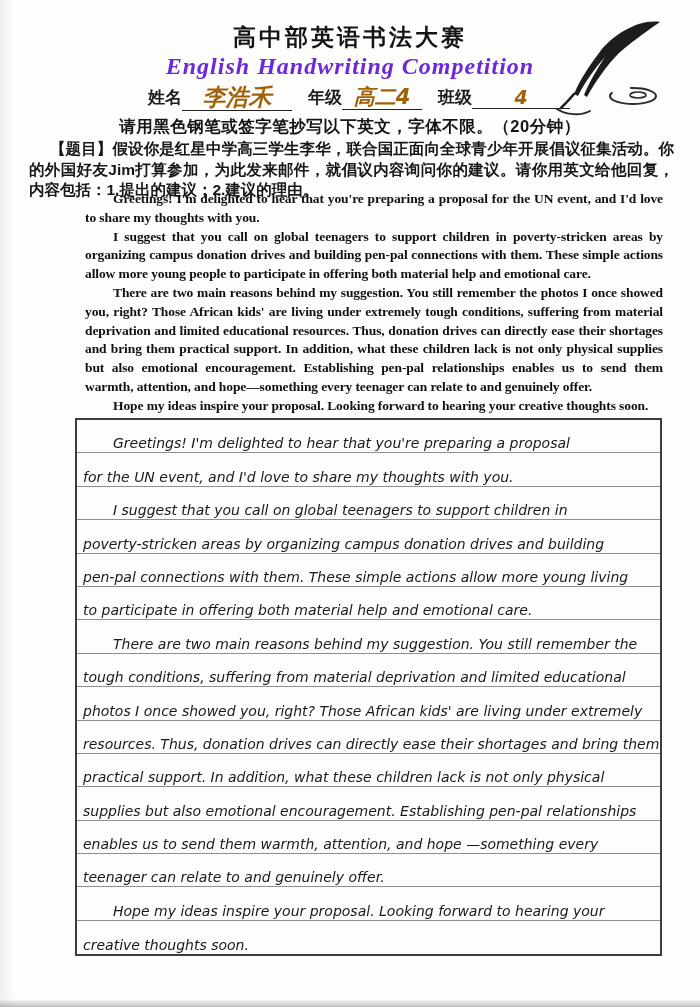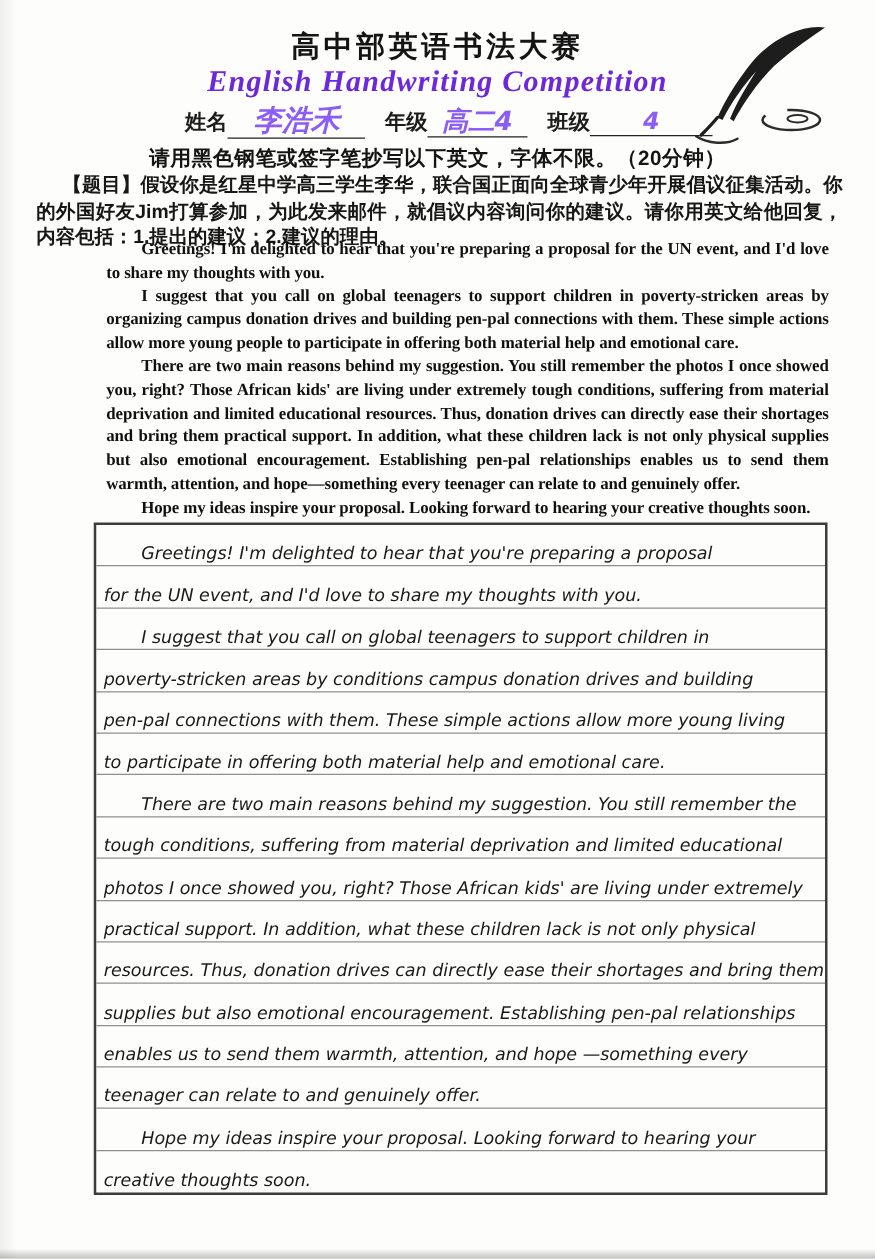--- a/index.html
+++ b/index.html
@@ -19,21 +19,21 @@
     font-family:"Liberation Serif",serif;font-style:italic;font-weight:bold;
     font-size:24px;letter-spacing:1px;color:#6d28d9;margin:0;}
 
   .quill{position:absolute;top:16px;right:28px;width:118px;height:100px;}
 
   .fields{position:absolute;top:86px;left:148px;display:flex;align-items:flex-end;
     font-size:17px;font-weight:600;white-space:nowrap;}
   .field{display:flex;align-items:center;margin-right:16px;}
   .field .lbl{padding-bottom:2px;}
   .field .val{display:inline-block;border-bottom:1.6px solid #222;text-align:center;
-    font-style:italic;line-height:1;padding:0 3px 1px 3px;color:#8b5cf6;
+    font-style:italic;line-height:1;padding:0 3px 1px 3px;color:#a16207;
     font-family:"DejaVu Sans",sans-serif;}
   .val-name{min-width:104px;font-size:23px;}
   .val-grade{min-width:74px;font-size:21px;}
   .val-class{min-width:92px;font-size:19px;text-align:left;}
 
   .instruction{position:absolute;top:116px;left:0;right:0;text-align:center;
     font-size:16.5px;font-weight:bold;color:#141414;letter-spacing:.5px;}
 
   .topic{position:absolute;top:139px;left:29px;width:645px;
     font-size:15.5px;line-height:20.6px;font-weight:600;color:#171717;
@@ -102,42 +102,42 @@
       <div class="hw-line indent">
         <span>Greetings! I'm delighted to hear that you're preparing a proposal</span>
       </div>
       <div class="hw-line">
         <span>for the UN event, and I'd love to share my thoughts with you.</span>
       </div>
       <div class="hw-line indent">
         <span>I suggest that you call on global teenagers to support children in</span>
       </div>
       <div class="hw-line">
-        <span>poverty-stricken areas by conditions campus donation drives and building</span>
+        <span>poverty-stricken areas by organizing campus donation drives and building</span>
       </div>
       <div class="hw-line">
         <span>pen-pal connections with them. These simple actions allow more young living</span>
       </div>
       <div class="hw-line">
         <span>to participate in offering both material help and emotional care.</span>
       </div>
       <div class="hw-line indent">
         <span>There are two main reasons behind my suggestion. You still remember the</span>
       </div>
       <div class="hw-line">
         <span>tough conditions, suffering from material deprivation and limited educational</span>
       </div>
       <div class="hw-line">
         <span>photos I once showed you, right? Those African kids' are living under extremely</span>
       </div>
       <div class="hw-line">
-        <span>practical support. In addition, what these children lack is not only physical</span>
+        <span>resources. Thus, donation drives can directly ease their shortages and bring them</span>
       </div>
       <div class="hw-line">
-        <span>resources. Thus, donation drives can directly ease their shortages and bring them</span>
+        <span>practical support. In addition, what these children lack is not only physical</span>
       </div>
       <div class="hw-line">
         <span>supplies but also emotional encouragement. Establishing pen-pal relationships</span>
       </div>
       <div class="hw-line">
         <span>enables us to send them warmth, attention, and hope —something every</span>
       </div>
       <div class="hw-line">
         <span>teenager can relate to and genuinely offer.</span>
       </div>

